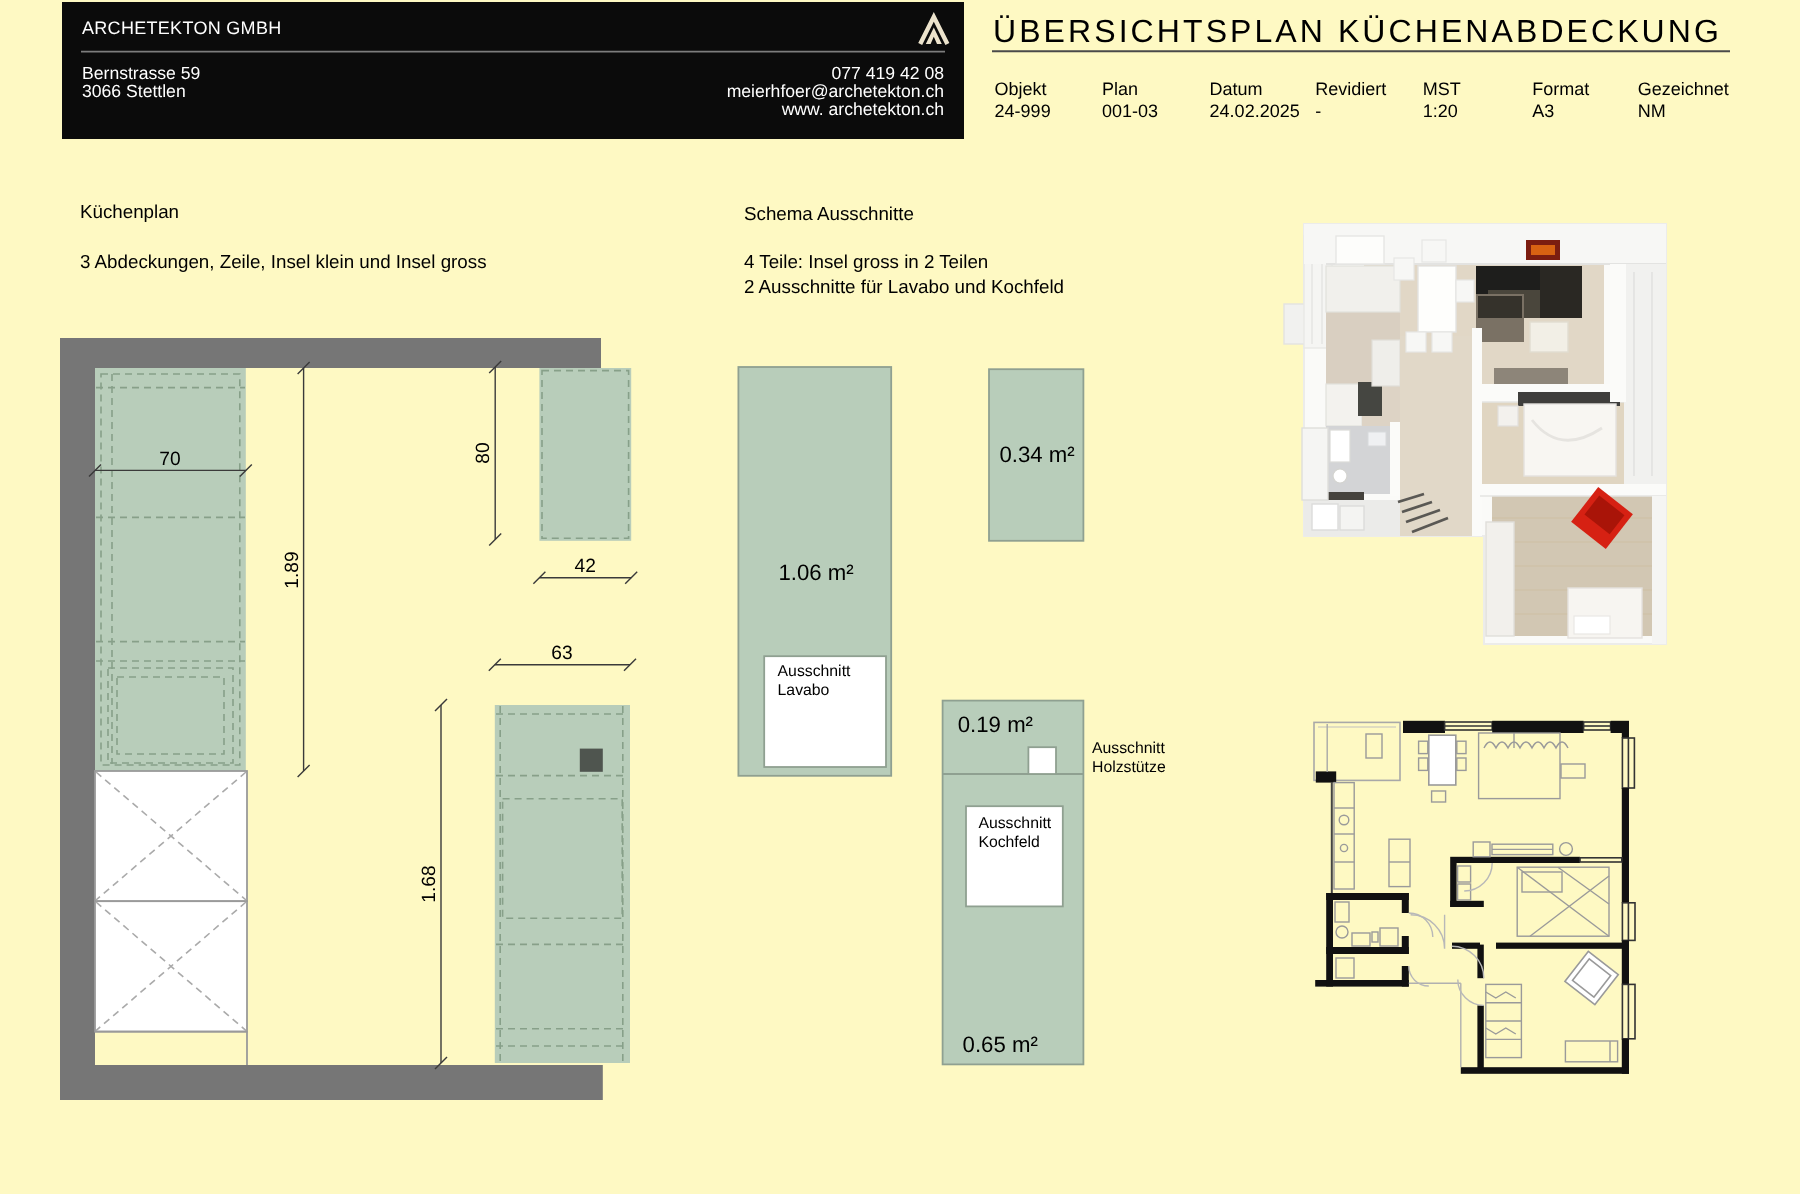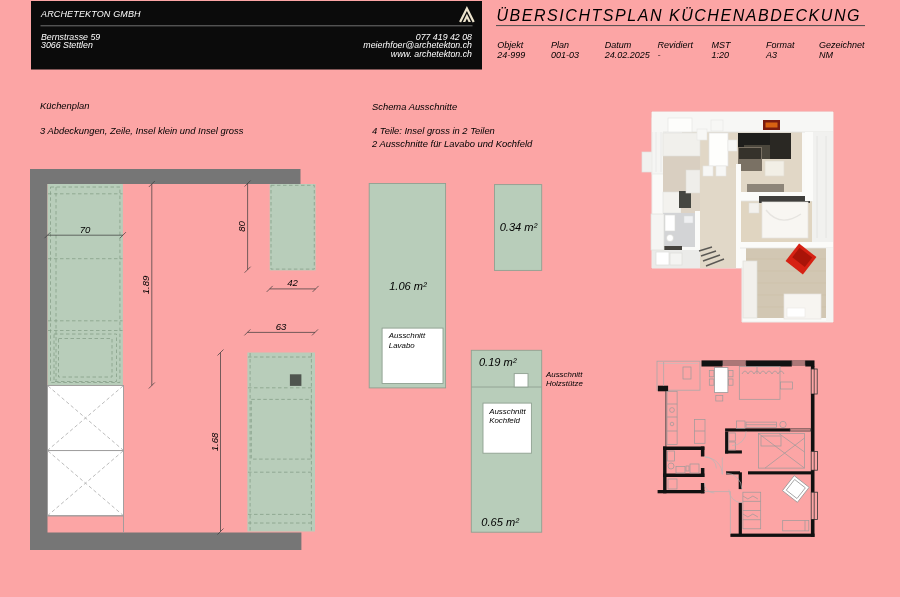--- a/index.html
+++ b/index.html
@@ -1,16 +1,16 @@
 <!DOCTYPE html>
 <html><head>
 <meta charset="utf-8">
 <style>
 html,body{margin:0;padding:0;background:#fff;}
-#page{position:relative;width:900px;height:597px;background:#fca5a5;overflow:hidden;font-style:italic;}
+#page{position:relative;width:900px;height:597px;background:#fef9c3;overflow:hidden;}
 svg{position:absolute;left:0;top:0;}
 text{font-family:"Liberation Sans",sans-serif;}
 </style>
 </head>
 <body>
 <div id="page">
 <svg width="900" height="597" viewBox="0 0 900 597">
 
 <g>
 <rect x="31" y="1" width="451" height="68.5" fill="#0b0b0b"></rect>

